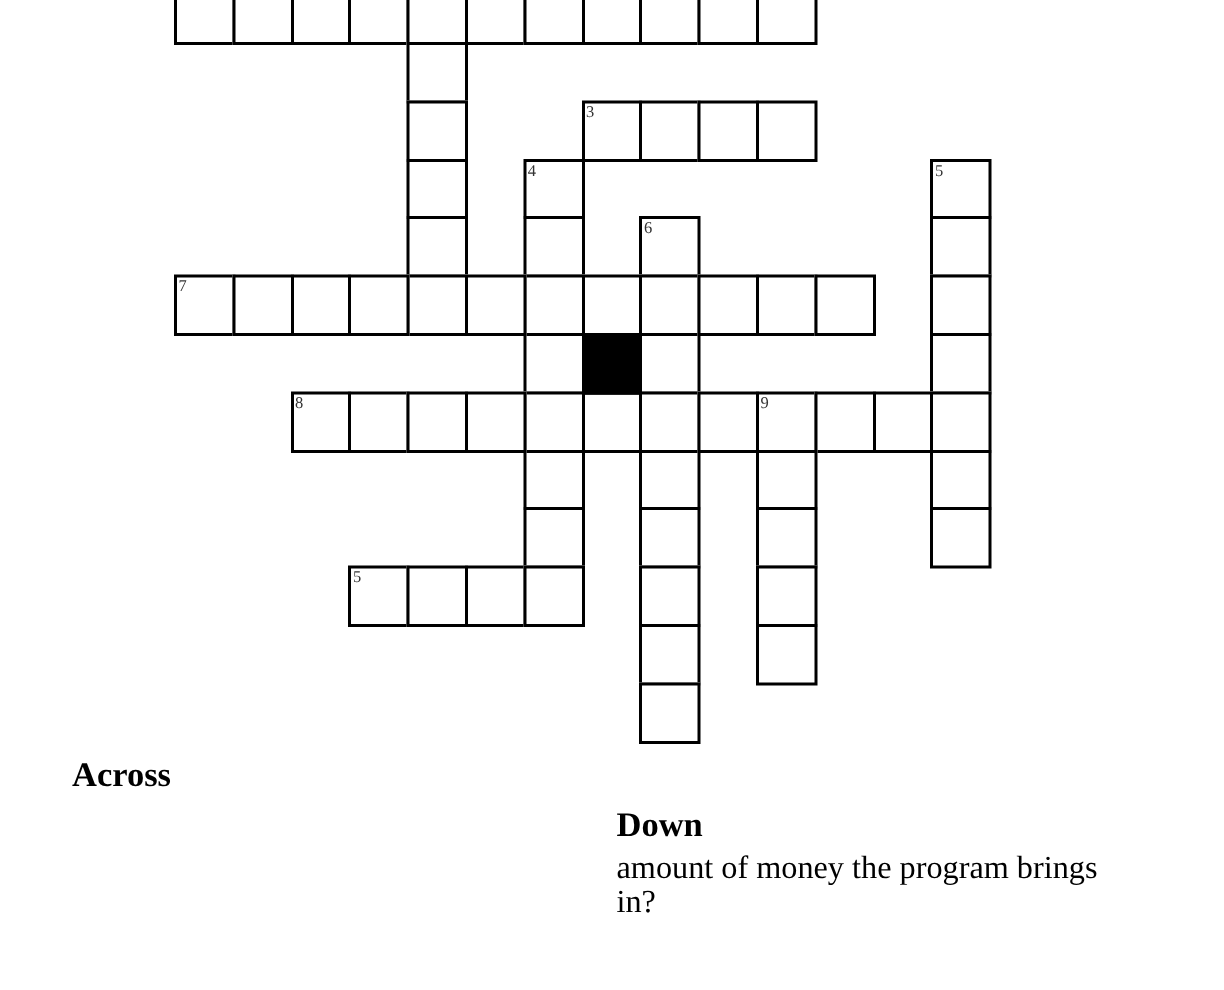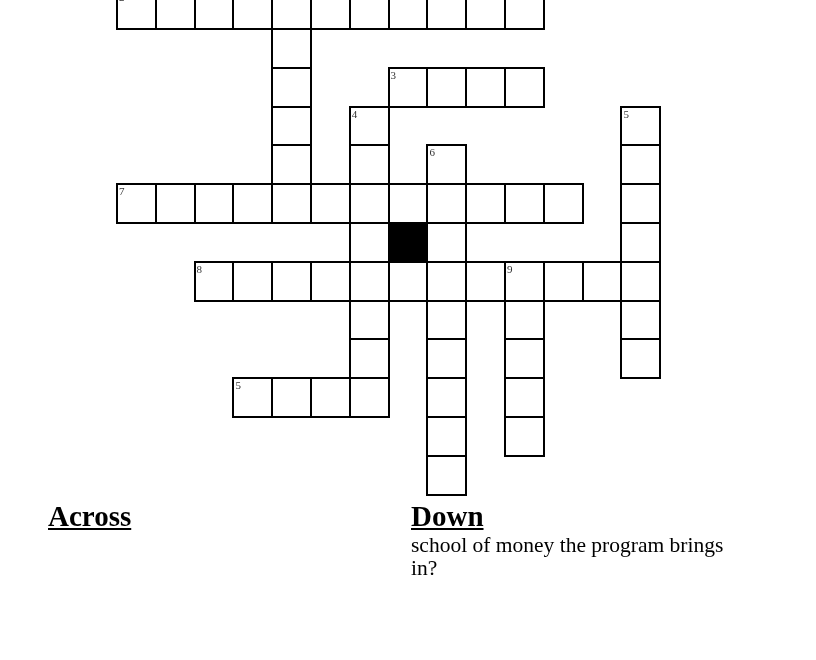--- a/index.html
+++ b/index.html
@@ -46,26 +46,25 @@
     line-height: 12px;
     color: #333;
   }
   .clues {
     position: absolute;
     top: 503px;
     font-size: 21.5px;
     line-height: 23px;
   }
   #clues-across { left: 48px; width: 340px; }
-  #clues-down { left: 411px; width: 400px; }
+  #clues-down { left: 411px; width: 400px; margin-top: 33px; }
   .clues h3 {
     margin: 0 0 4px 0;
-    font-size: 29px;
+    font-size: 23px;
     font-weight: bold;
-    text-decoration: underline;
     line-height: 27px;
   }
   .clue {
     margin: 0 0 4px 0;
   }
   .clue b { font-weight: bold; }
   .clue .line { display: block; white-space: nowrap; }
 </style>
 </head>
 <body>
@@ -163,18 +162,18 @@
     </div>
 
   <div id="clues-across" class="clues">
     <h3>Across</h3>
   </div>
 
   <div id="clues-down" class="clues">
     <h3>Down</h3>
     <div class="clue-list">
         <div class="clue">
-          <span class="line">school of money the program brings</span>
+          <span class="line">amount of money the program brings</span>
           <span class="line">in?</span>
         </div>
       </div>
   </div>
 </div>
 
 </body></html>

